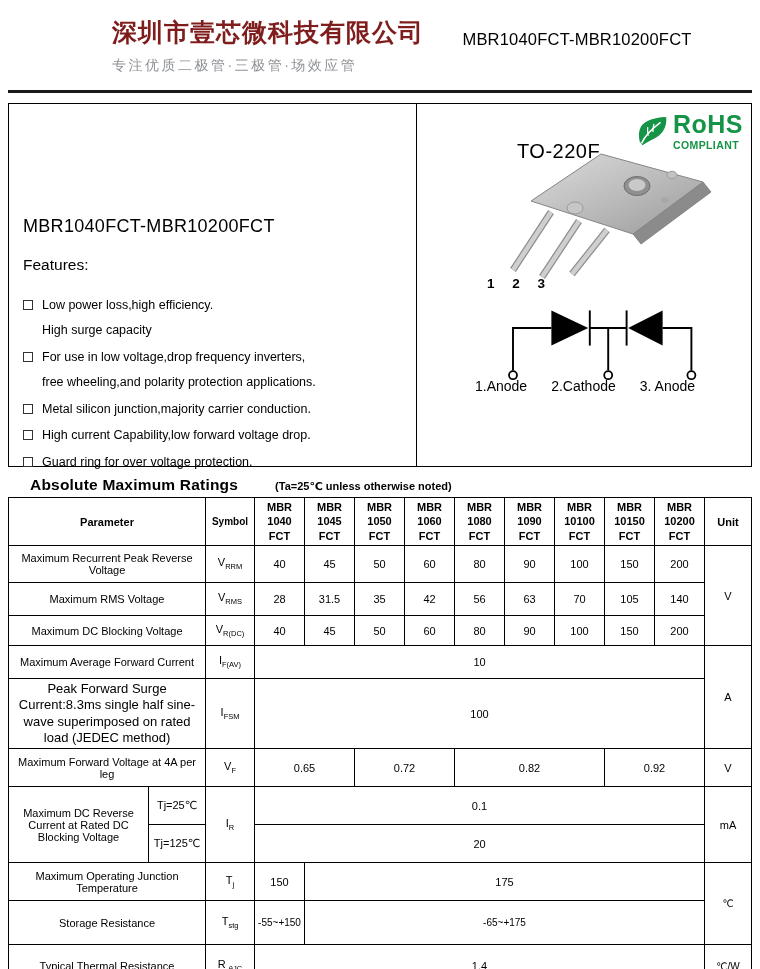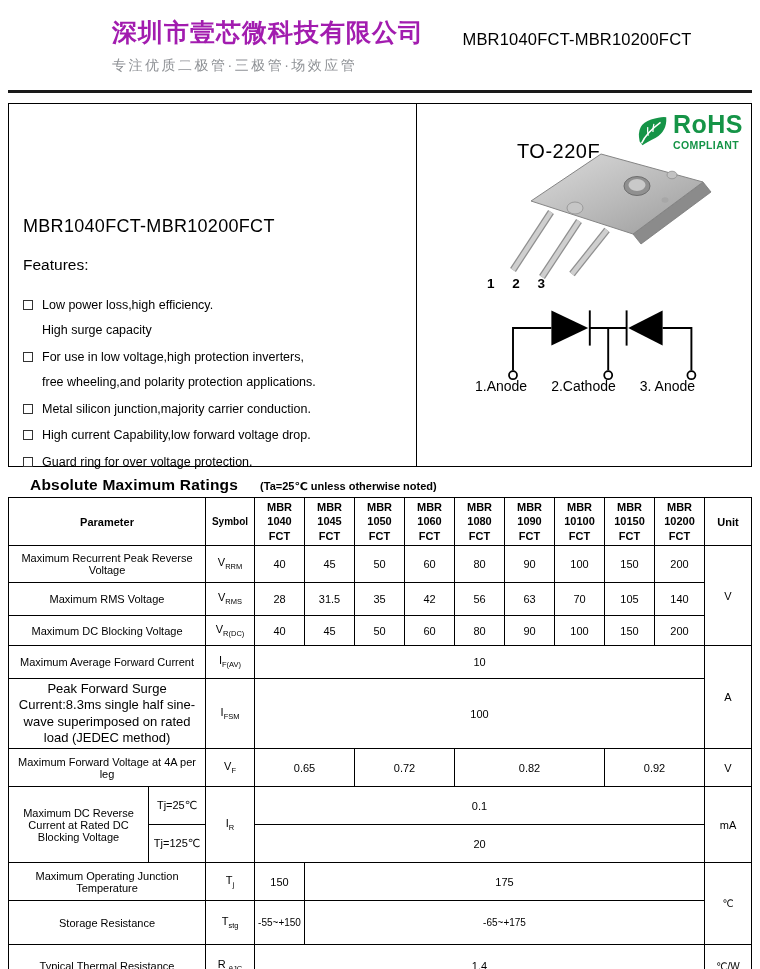--- a/index.html
+++ b/index.html
@@ -10,21 +10,21 @@
     overflow:hidden;
   }
 
   
   .page-header { position:absolute; top:0; left:8px; width:744px; height:93px;
     border-bottom:3px solid #1a1a1a; }
   .logo-wrap { position:absolute; left:18px; top:4px; width:80px; text-align:center; }
   .logo-mark { display:block; margin:0 auto; }
   .logo-text { font-weight:bold; font-size:17px; color:#1b2d63; letter-spacing:1px; margin-top:-2px; }
   .company-block { position:absolute; left:104px; top:16px; }
-  .company-name { font-size:25px; font-weight:bold; color:#a21caf; letter-spacing:1px; }
+  .company-name { font-size:25px; font-weight:bold; color:#7f1d1d; letter-spacing:1px; }
   .company-tagline { font-size:14px; color:#8f9296; letter-spacing:2.5px; margin-top:8px; }
   .part-block { position:absolute; right:0; top:28px; width:350px; text-align:center; line-height:1.45; }
   .part-range { font-size:16.5px; letter-spacing:.2px; }
   .part-desc { font-size:15.5px; letter-spacing:.2px; }
 
   
   .overview-box { position:absolute; top:103px; left:8px; width:744px; height:364px;
     border:1px solid #000; }
   .panel-left { position:absolute; left:0; top:0; width:408px; height:100%;
     border-right:1px solid #000; }
@@ -46,21 +46,21 @@
   .pkg-name { position:absolute; left:100px; top:36px; font-size:20px; letter-spacing:.5px; }
   .pkg-svg { position:absolute; left:24px; top:42px; }
   .pin-numbers { position:absolute; left:70px; top:172px; font-size:13.5px; font-weight:bold; letter-spacing:7px; }
   .diode-svg { position:absolute; left:52px; top:196px; }
   .pinout { position:absolute; left:0; top:274px; width:100%; display:flex;
     justify-content:center; gap:24px; font-size:14px; }
 
   
   .ratings-head { position:absolute; left:30px; top:476px; display:flex; align-items:flex-end; }
   .ratings-title { font-size:15.5px; font-weight:bold; letter-spacing:.2px; }
-  .ratings-note { font-size:11px; font-weight:bold; margin-left:22px; padding-bottom:1px; }
+  .ratings-note { font-size:11px; font-weight:bold; margin-left:37px; padding-bottom:1px; }
 
   table.ratings { position:absolute; top:497px; left:8px; width:744px;
     border-collapse:collapse; table-layout:fixed; border:1px solid #000;
     border-bottom:3px solid #111; }
   table.ratings td { border:1px solid #000; text-align:center; vertical-align:middle;
     font-size:11px; padding:2px 3px; }
   td.c-param { text-align:left; padding:2px 4px 2px 7px; }
   td.c-head { font-weight:bold; }
   td.c-part { font-weight:bold; font-size:10.5px; white-space:pre-line; line-height:1.3; }
   sub.sym-sub { font-size:7.5px; }
@@ -95,21 +95,21 @@
             <span>Low power loss,high efficiency.</span>
           </div>
         <div class="feat-line">
             <span class="cb-spacer"></span>
             <span>High surge capacity</span>
           </div>
       </div>
       <div class="feat-item">
         <div class="feat-line">
             <span class="cb"></span>
-            <span>For use in low voltage,high protection inverters,</span>
+            <span>For use in low voltage,drop frequency inverters,</span>
           </div>
         <div class="feat-line">
             <span class="cb-spacer"></span>
             <span>free wheeling,and polarity protection applications.</span>
           </div>
       </div>
       <div class="feat-item">
         <div class="feat-line">
             <span class="cb"></span>
             <span>Metal silicon junction,majority carrier conduction.</span>

